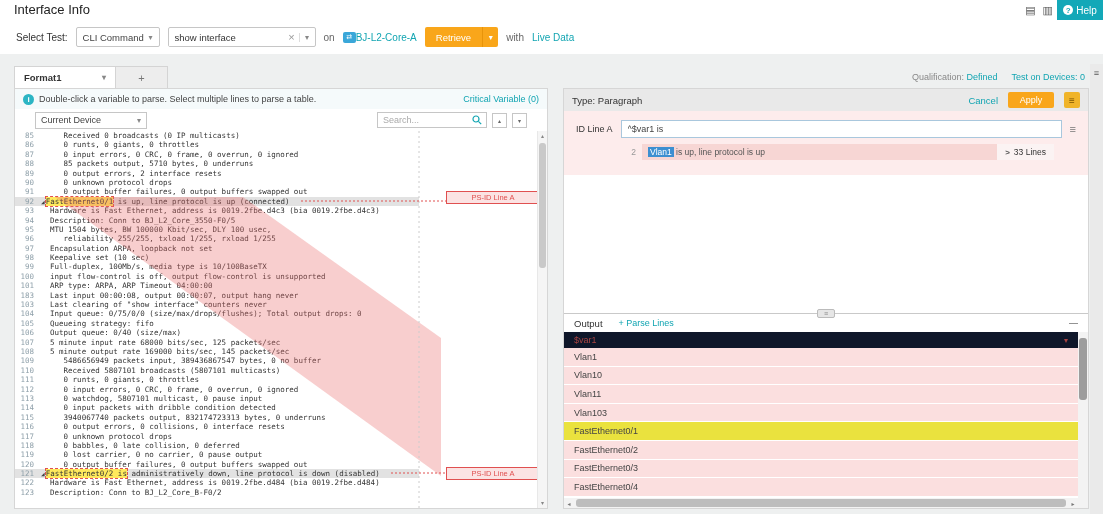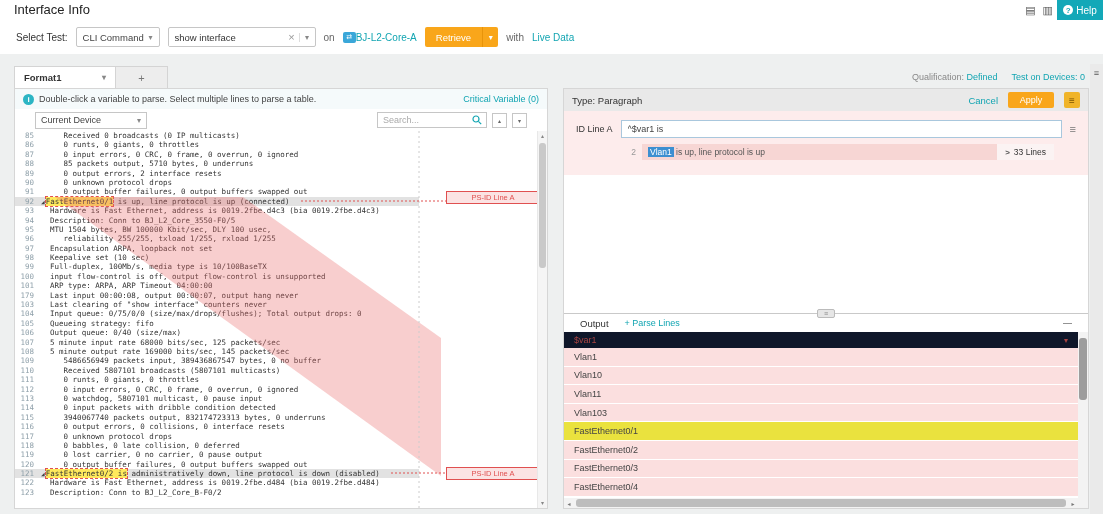--- a/index.html
+++ b/index.html
@@ -78,21 +78,21 @@
   .match-row{display:flex;align-items:center;margin:6px 34px 0 62px;gap:6px;}
   .match-num{font-size:8.5px;color:#999;width:10px;text-align:right;}
   .match-box{flex:1;height:16px;background:#f7d6d4;display:flex;align-items:center;padding-left:6px;font-size:8.5px;color:#555;cursor:pointer;}
   .match-var{background:#3d8fd1;color:#fff;padding:0 2px;white-space:pre;}
   .match-rest{white-space:pre;}
   .match-lines{margin-left:auto;height:100%;display:flex;align-items:center;gap:4px;background:#fbf3f3;padding:0 8px;font-size:8.5px;color:#333;cursor:pointer;}
   .match-chev{font-weight:bold;font-size:8px;color:#555;}
 
   .output-block{position:absolute;left:0;right:0;top:224px;bottom:0;border-top:1px solid #c9c9c9;background:#fff;}
   .grip{position:absolute;top:-5px;left:50%;transform:translateX(-50%);width:18px;height:9px;background:#e6e6e6;border:1px solid #bbb;border-radius:2px;color:#888;font-size:7px;line-height:7px;text-align:center;cursor:row-resize;}
-  .output-header{height:18px;display:flex;align-items:center;padding:0 16px;font-size:9.5px;color:#333;}
+  .output-header{height:18px;display:flex;align-items:center;padding:0 10px;font-size:9.5px;color:#333;}
   .parse-lines{color:#12a5b2;margin-left:16px;font-size:9px;cursor:pointer;}
   .collapse-btn{margin-left:auto;color:#555;font-size:9px;cursor:pointer;}
   .output-table{position:absolute;left:0;right:10px;top:18px;bottom:10px;overflow:hidden;}
   .out-header{height:16px;background:#0f172a;color:#a94442;font-size:9px;display:flex;align-items:center;padding:0 10px;cursor:pointer;}
   .out-caret{margin-left:auto;color:#a94442;font-size:8px;}
   .out-row{height:18.6px;background:#fbdfdf;border-bottom:1px solid #fff;font-size:9px;color:#444;display:flex;align-items:center;padding:0 10px;cursor:pointer;}
   .out-row.hl-row{background:#eae23e;}
   .v-scroll{position:absolute;right:0;top:18px;bottom:10px;width:10px;background:#f3f3f3;}
   .v-scroll .thumb{position:absolute;left:1px;right:1px;top:6px;height:62px;background:#9d9d9d;border-radius:3px;cursor:pointer;}
   .h-scroll{position:absolute;left:0;right:10px;bottom:0;height:10px;background:#f3f3f3;display:flex;align-items:center;}
@@ -247,21 +247,21 @@
           </div>
           <div class="code-row">
             <span class="ln">100</span>
             <span class="lt">  input flow-control is off, output flow-control is unsupported</span>
           </div>
           <div class="code-row">
             <span class="ln">101</span>
             <span class="lt">  ARP type: ARPA, ARP Timeout 04:00:00</span>
           </div>
           <div class="code-row">
-            <span class="ln">179</span>
+            <span class="ln">183</span>
             <span class="lt">  Last input 00:00:08, output 00:00:07, output hang never</span>
           </div>
           <div class="code-row">
             <span class="ln">103</span>
             <span class="lt">  Last clearing of "show interface" counters never</span>
           </div>
           <div class="code-row">
             <span class="ln">104</span>
             <span class="lt">  Input queue: 0/75/0/0 (size/max/drops/flushes); Total output drops: 0</span>
           </div>

